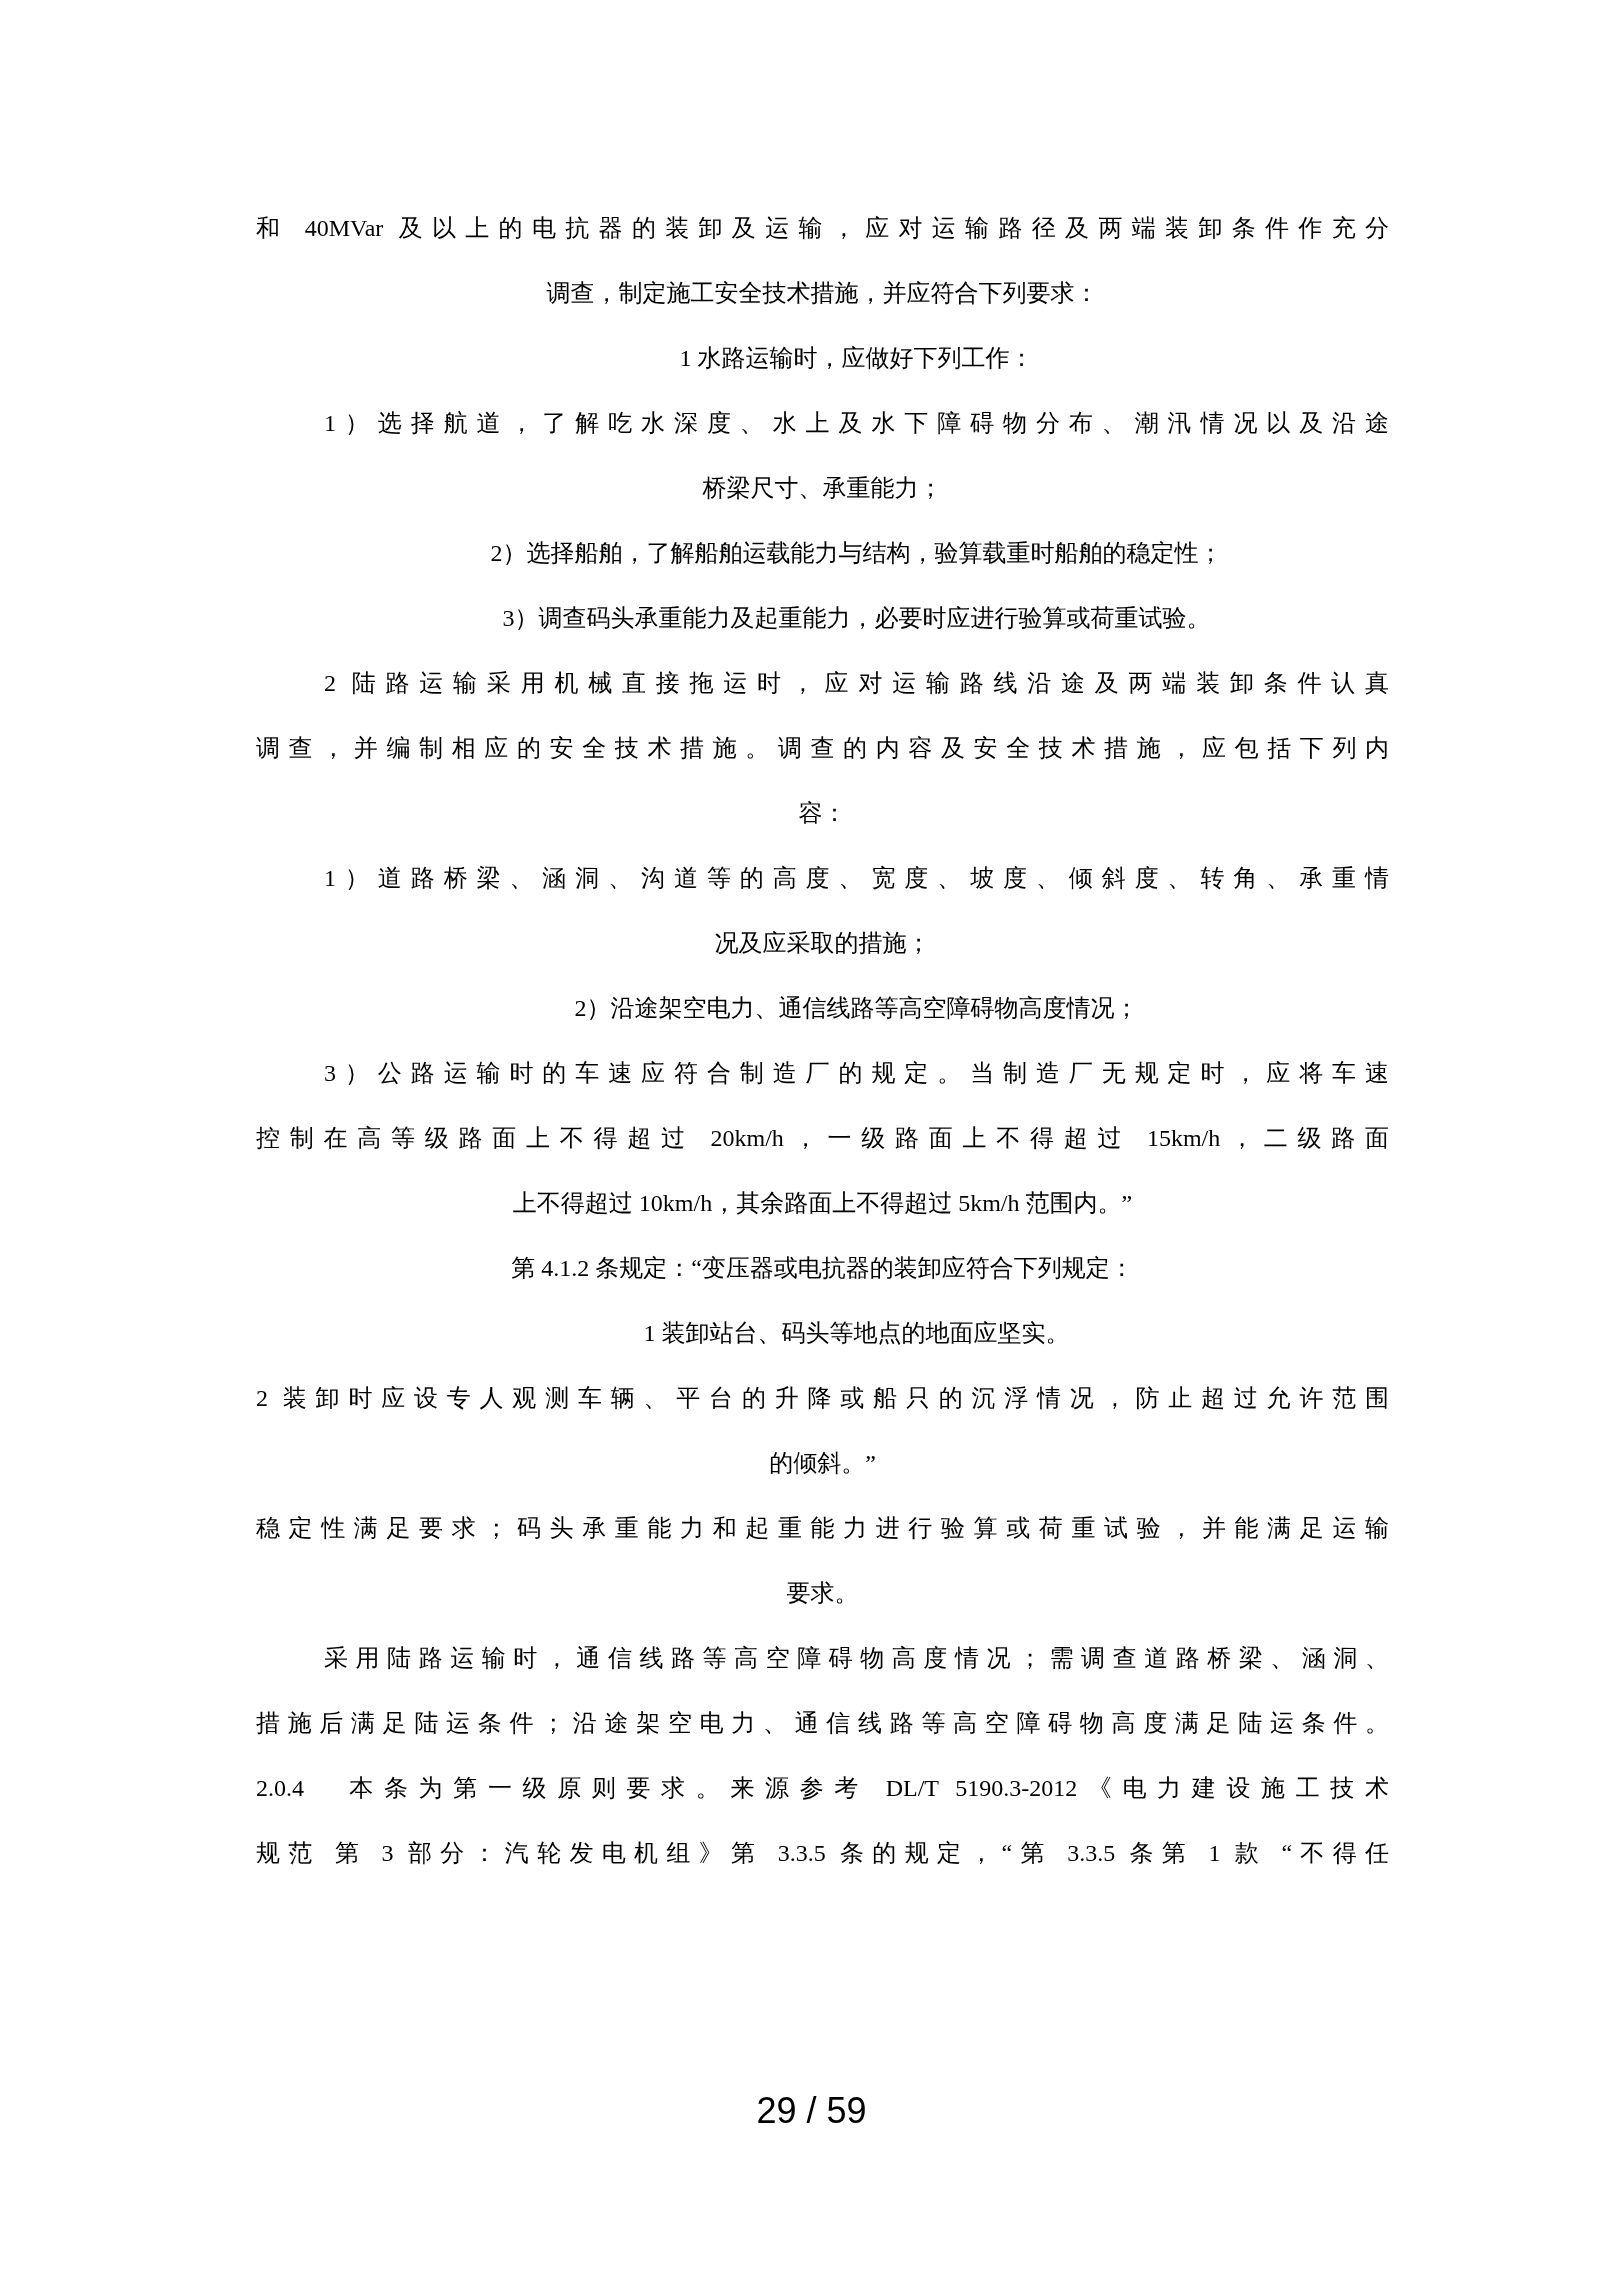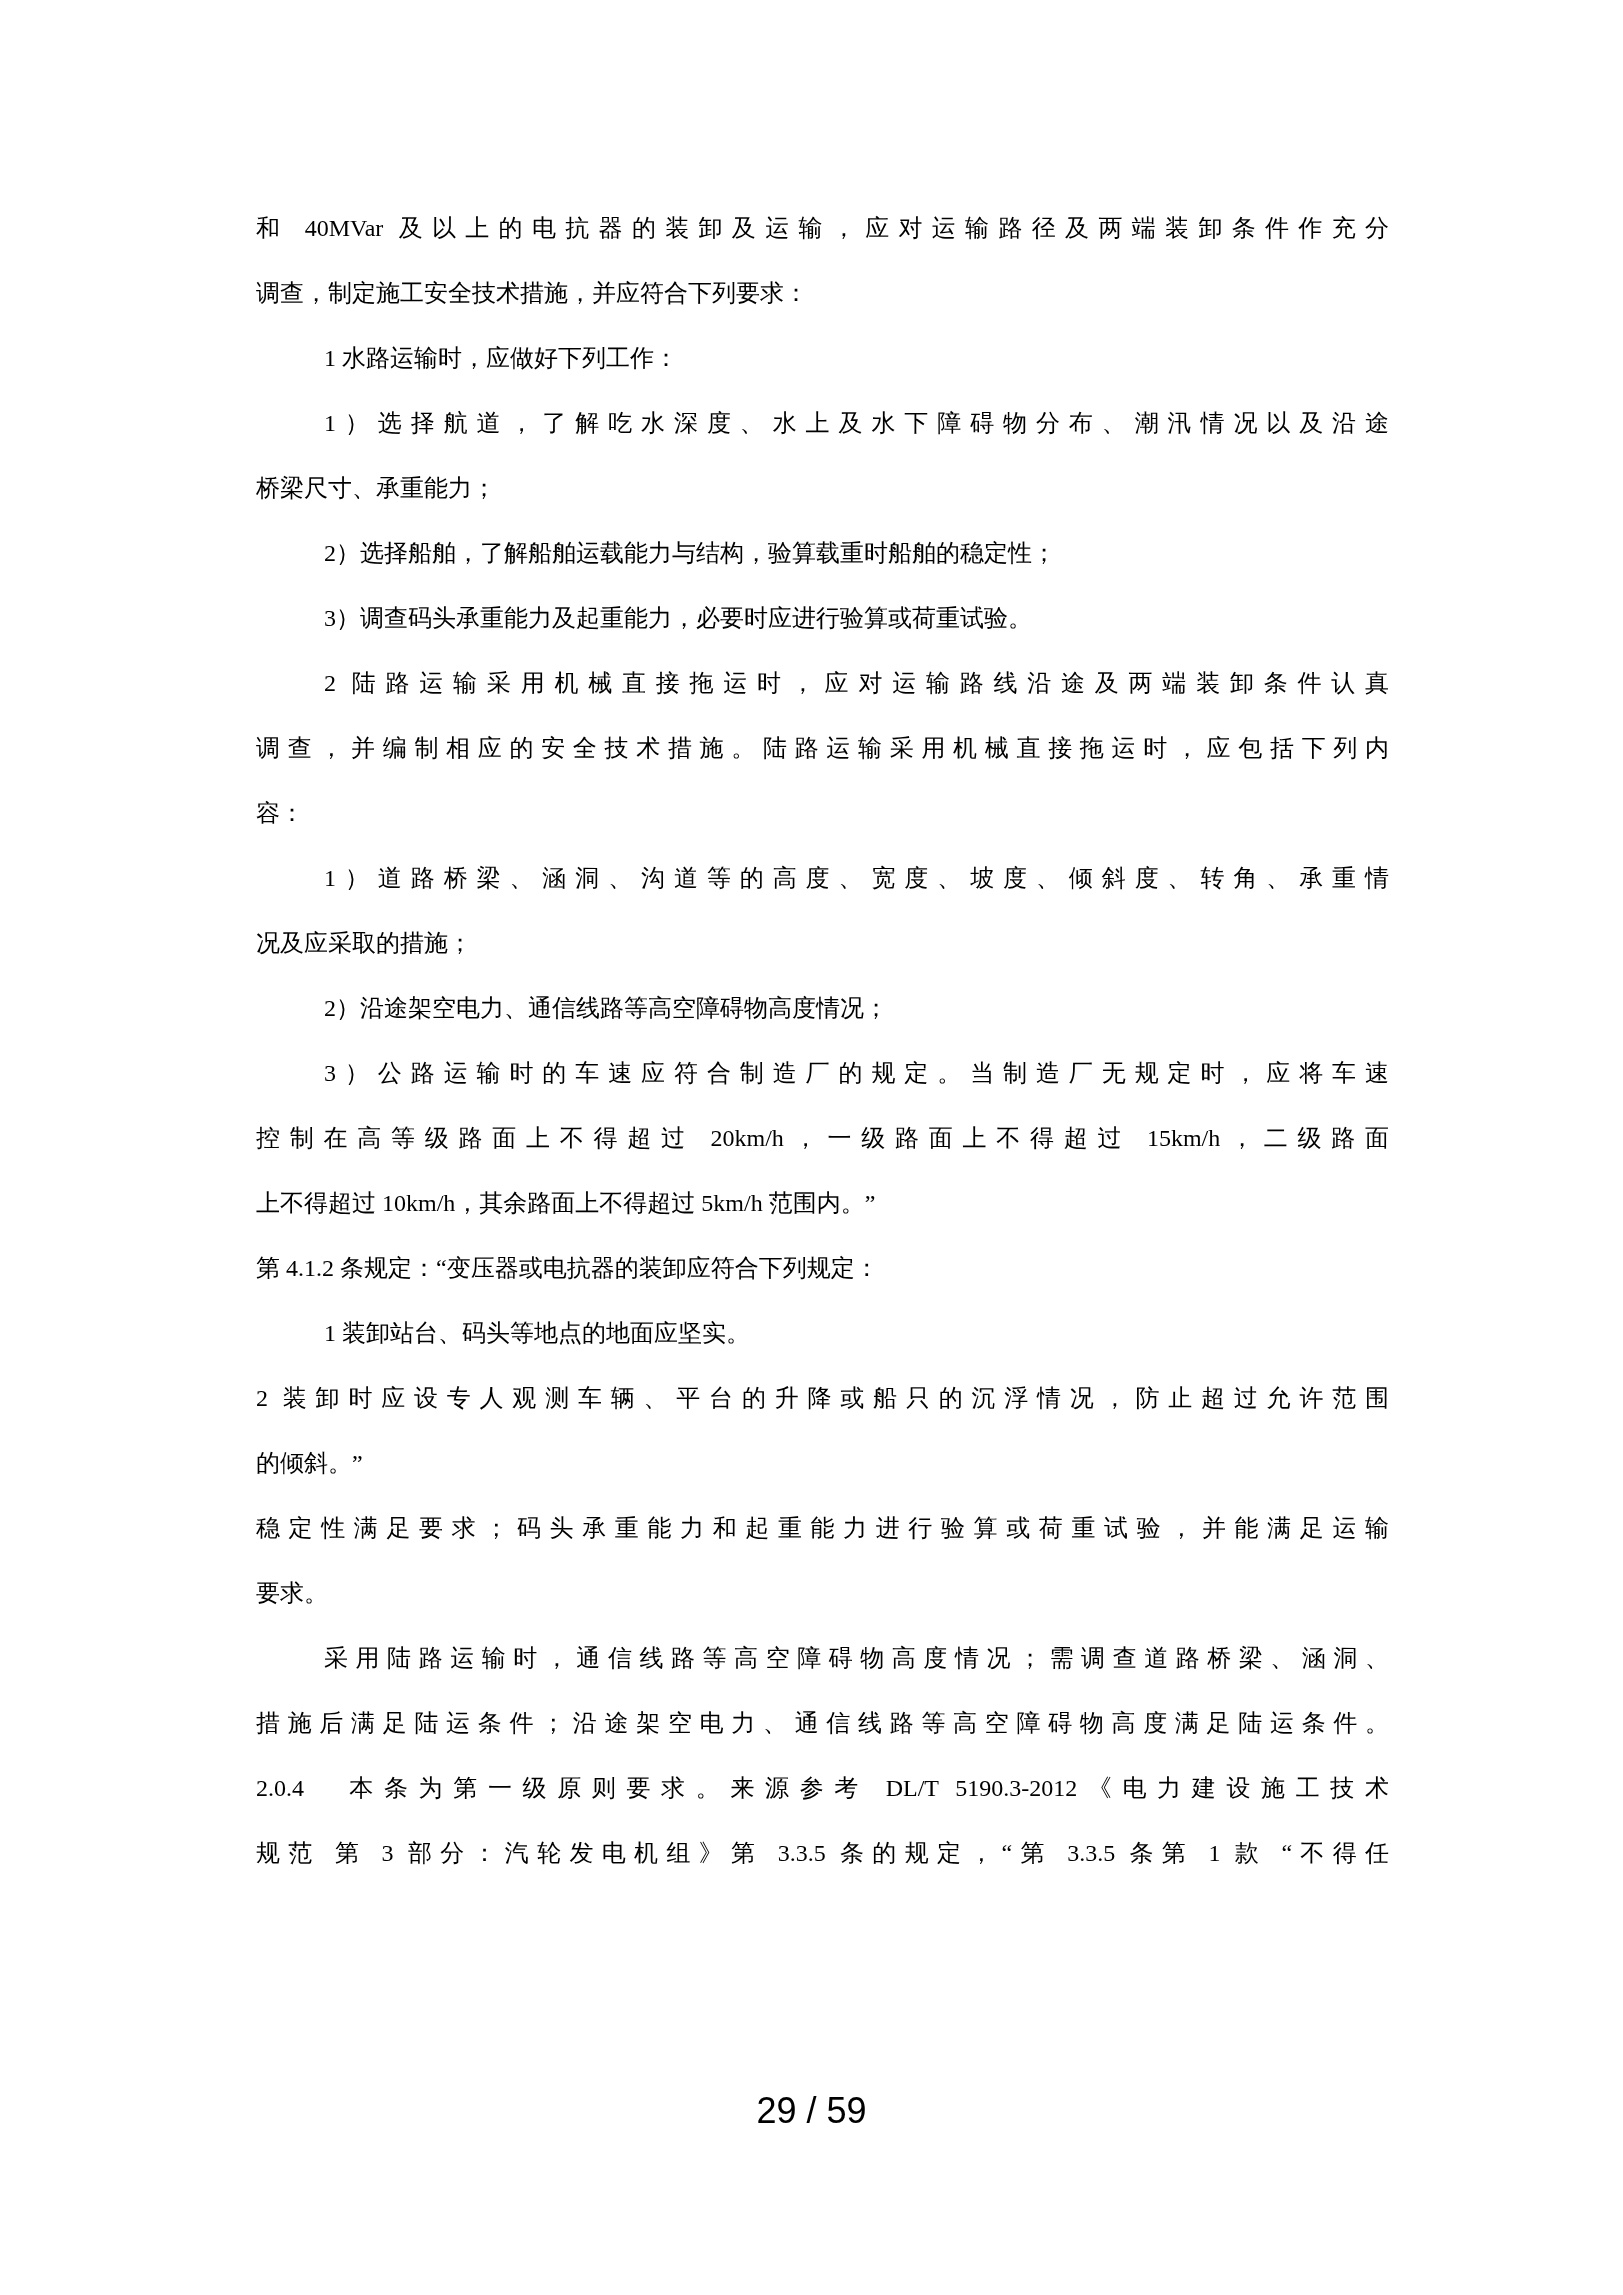--- a/index.html
+++ b/index.html
@@ -25,21 +25,21 @@
     top: 196px;
     width: 1133px;
     font-family: Liberation Serif, serif;
     font-size: 24px;
     color: #000000;
     margin-left: 11px;
   }
   .line {
     height: 65px;
     line-height: 65px;
-    text-align: left;
+    text-align: center;
     white-space: normal;
   }
   .line.indent {
     text-indent: 68px;
   }
   .line.fill {
     text-align: justify;
     text-align-last: justify;
     text-justify: inter-character;
   }
@@ -62,21 +62,21 @@
 <div id="page">
   <div class="text-block">
     <div class="line fill">和 40MVar 及以上的电抗器的装卸及运输，应对运输路径及两端装卸条件作充分</div>
     <div class="line">调查，制定施工安全技术措施，并应符合下列要求：</div>
     <div class="line indent">1 水路运输时，应做好下列工作：</div>
     <div class="line indent fill">1）选择航道，了解吃水深度、水上及水下障碍物分布、潮汛情况以及沿途</div>
     <div class="line">桥梁尺寸、承重能力；</div>
     <div class="line indent">2）选择船舶，了解船舶运载能力与结构，验算载重时船舶的稳定性；</div>
     <div class="line indent">3）调查码头承重能力及起重能力，必要时应进行验算或荷重试验。</div>
     <div class="line indent fill">2 陆路运输采用机械直接拖运时，应对运输路线沿途及两端装卸条件认真</div>
-    <div class="line fill">调查，并编制相应的安全技术措施。陆路运输采用机械直接拖运时，应包括下列内</div>
+    <div class="line fill">调查，并编制相应的安全技术措施。调查的内容及安全技术措施，应包括下列内</div>
     <div class="line">容：</div>
     <div class="line indent fill">1）道路桥梁、涵洞、沟道等的高度、宽度、坡度、倾斜度、转角、承重情</div>
     <div class="line">况及应采取的措施；</div>
     <div class="line indent">2）沿途架空电力、通信线路等高空障碍物高度情况；</div>
     <div class="line indent fill">3）公路运输时的车速应符合制造厂的规定。当制造厂无规定时，应将车速</div>
     <div class="line fill">控制在高等级路面上不得超过 20km/h，一级路面上不得超过 15km/h，二级路面</div>
     <div class="line">上不得超过 10km/h，其余路面上不得超过 5km/h 范围内。”</div>
     <div class="line">第 4.1.2 条规定：“变压器或电抗器的装卸应符合下列规定：</div>
     <div class="line indent">1 装卸站台、码头等地点的地面应坚实。</div>
     <div class="line fill">2 装卸时应设专人观测车辆、平台的升降或船只的沉浮情况，防止超过允许范围</div>

